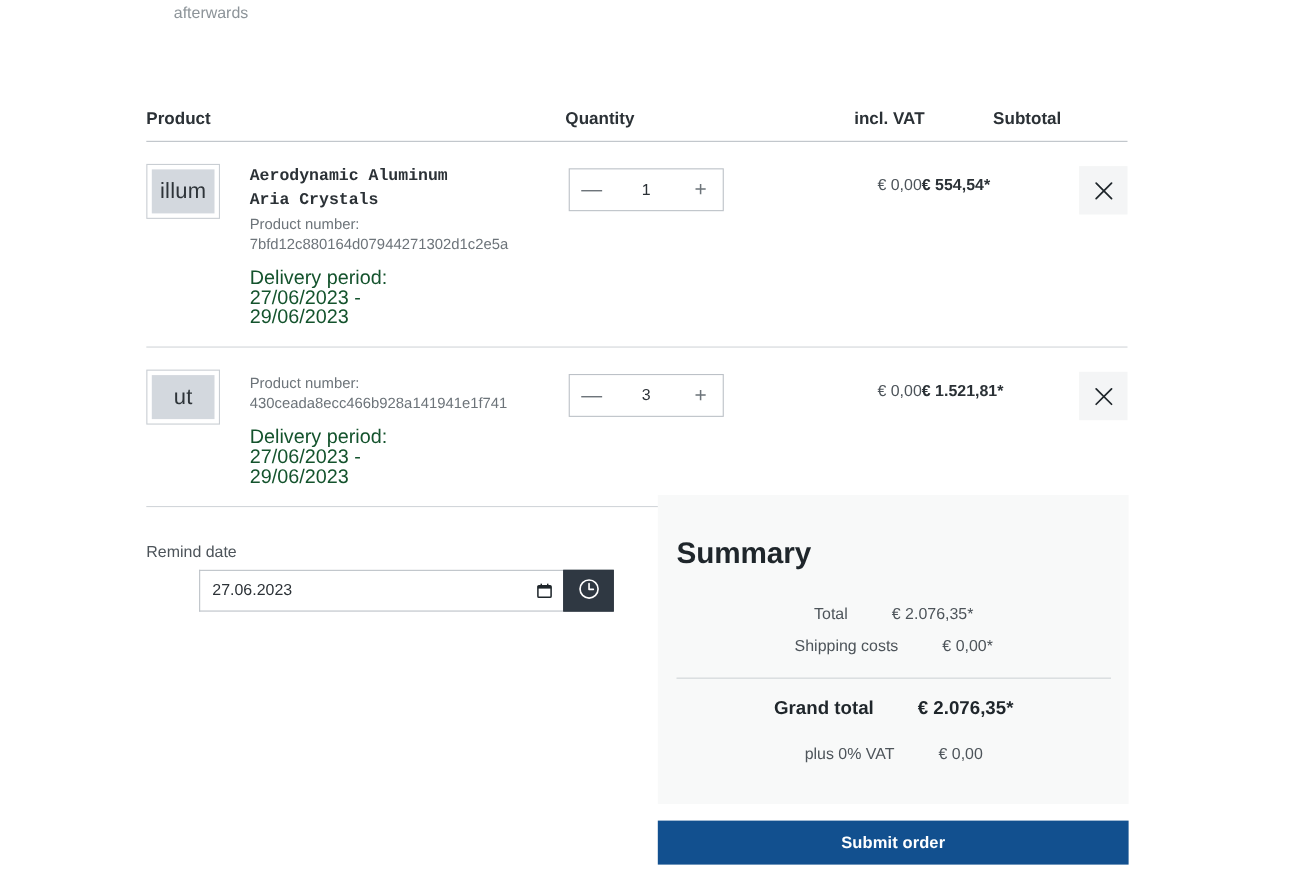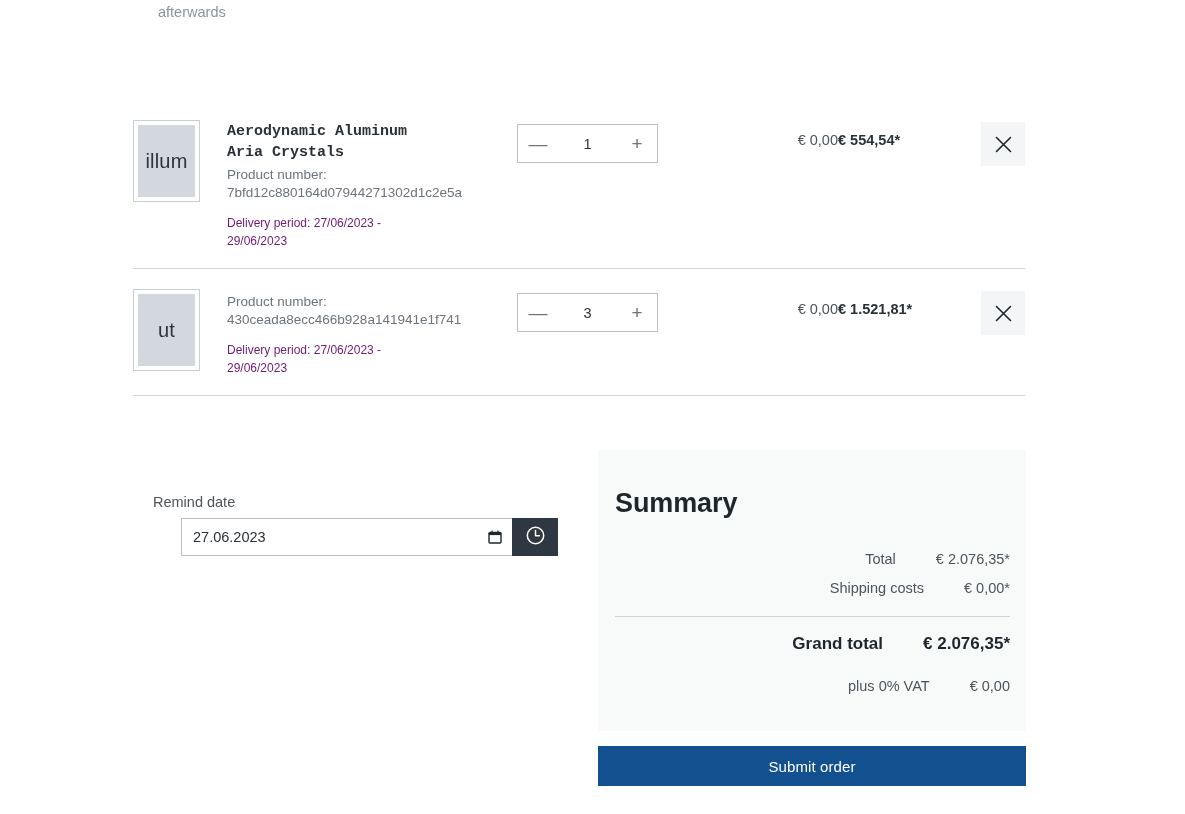--- a/index.html
+++ b/index.html
@@ -66,21 +66,21 @@
   .cart-row.last { border-bottom: 1px solid #d2d6da; }
 
   
   .prod-cell {
     width: 374px;
     display: flex;
     align-items: flex-start;
   }
   .thumb {
     width: 67px;
-    height: 82px;
+    height: 50px;
     border: 1px solid #c9ced3;
     box-sizing: border-box;
     flex: 0 0 auto;
     display: flex;
     align-items: center;
     justify-content: center;
     background: #ffffff;
     padding: 4px;
   }
   .thumb-inner {
@@ -107,22 +107,22 @@
     font-family: Liberation Mono, monospace;
   }
   .prod-meta {
     font-size: 13.5px;
     color: #6d747a;
     line-height: 18px;
     margin-top: 3px;
     max-width: 225px;
   }
   .prod-delivery {
-    font-size: 12px;
-    color: #701a75;
+    font-size: 18px;
+    color: #14532d;
     line-height: 18px;
     margin-top: 12px;
     max-width: 175px;
   }
 
   
   .qty-cell {
     width: 199px;
     padding-left: 10px;
     box-sizing: border-box;
@@ -204,21 +204,20 @@
     position: absolute;
     left: 133px;
     top: 493px;
     width: 425px;
   }
   .remind-label {
     font-size: 14.5px;
     color: #4d545a;
     line-height: 18px;
     margin-bottom: 7px;
-    margin-left: 20px;
   }
   .remind-row {
     display: flex;
     align-items: stretch;
     height: 38px;
   }
   .date-input {
     flex: 1;
     border: 1px solid #bcc1c7;
     border-right: none;
@@ -263,21 +262,21 @@
   }
   .summary h2 {
     margin: 12px 0 26px 0;
     font-size: 27px;
     font-weight: bold;
     color: #1f262b;
     letter-spacing: -0.1px;
   }
   .sum-line {
     display: flex;
-    justify-content: flex-end;
+    justify-content: center;
     align-items: baseline;
     font-size: 14.5px;
     color: #4d545a;
     line-height: 29px;
     gap: 40px;
   }
   .sum-line .val { color: #4d545a; }
   .sum-divider {
     border-top: 1px solid #cfd4d8;
     margin: 13px 0 13px 0;
@@ -294,35 +293,42 @@
   .submit-btn {
     position: absolute;
     left: 598px;
     top: 746px;
     width: 428px;
     height: 40px;
     background: #12508f;
     border: none;
     color: #ffffff;
     font-size: 15px;
-    font-weight: normal;
+    font-weight: bold;
     font-family: "Liberation Sans", sans-serif;
     cursor: pointer;
     letter-spacing: .1px;
   }
 </style>
 </head>
 <body>
 
 <div class="page">
 
   <div class="afterwards">afterwards</div>
 
   <div class="cart">
 
+    <div class="cart-head">
+      <div class="col-product">Product</div>
+      <div class="col-quantity">Quantity</div>
+      <div class="col-vat">incl. VAT</div>
+      <div class="col-subtotal">Subtotal</div>
+      <div class="col-remove"></div>
+    </div>
 
     <div class="cart-row">
       <div class="prod-cell">
         <div class="thumb">
           <div class="thumb-inner">illum</div>
         </div>
         <div class="prod-info">
           <div class="prod-name">Aerodynamic Aluminum Aria Crystals</div>
           <div class="prod-meta">
             <span>Product number:</span><br>

